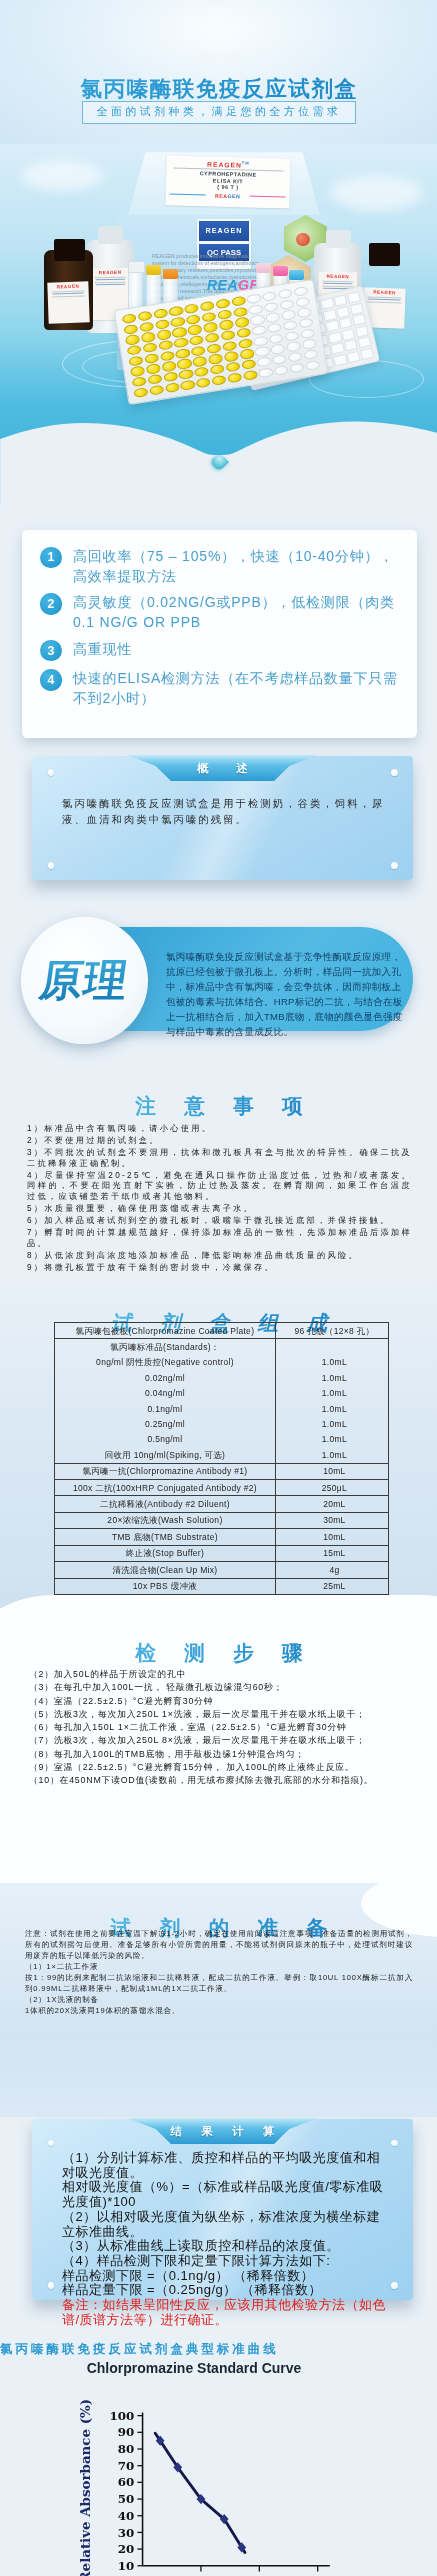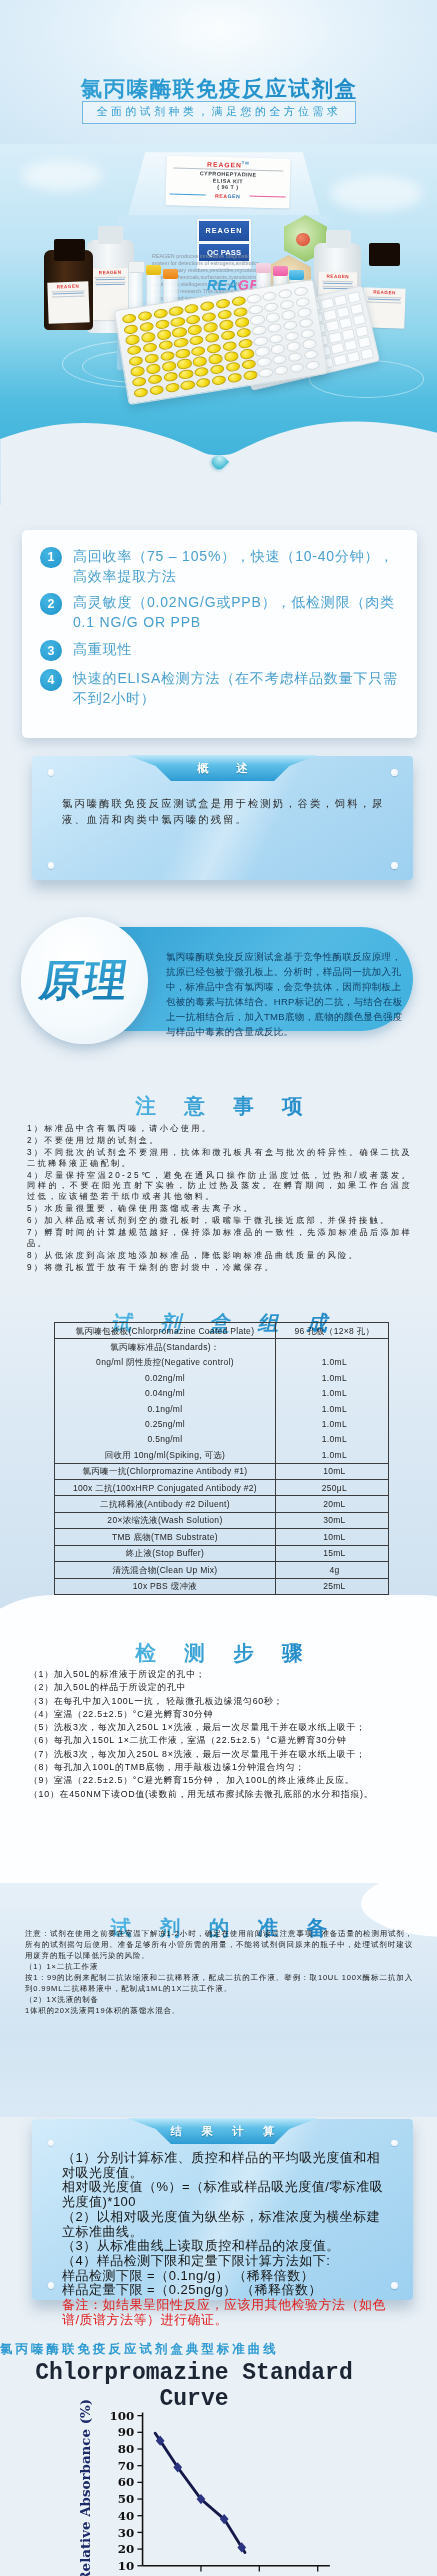--- a/index.html
+++ b/index.html
@@ -96,21 +96,21 @@
   .kit-table td{border:0.8px solid #3c3c3c;text-align:center;padding:1.5px 2.1px;line-height:12.4px;letter-spacing:0.3px;}
   .kit-table td.c2{width:103px;padding-left:7px;}
   .kit-table tr.nb td{border-top-style:none;border-bottom-style:none;}
   .steps-list{position:absolute;left:29px;top:1668px;width:392px;}
   .step-line{font-size:8.8px;line-height:13.3px;letter-spacing:0.8px;color:#141414;white-space:nowrap;}
   .prep-block{position:absolute;left:25px;top:1928px;width:388px;}
   .prep-line{font-size:7.5px;line-height:11px;letter-spacing:0.8px;color:#1a1a1a;margin:0;text-align:justify;}
 
   
   .curve-title{position:absolute;left:0;top:2331px;width:438px;text-align:left;font-size:12.4px;font-weight:bold;letter-spacing:3.1px;color:#2f9bd2;}
-  .chart-title{position:absolute;left:0;top:2360px;width:388px;text-align:center;font-family:Liberation Mono, monospace;font-size:23px;font-weight:bold;color:#1c2533;}
+  .chart-title{position:absolute;left:0;top:2360px;width:388px;text-align:center;font-family:Liberation Sans, sans-serif;font-size:14px;font-weight:bold;color:#1c2533;}
   .chart-svg{position:absolute;left:77px;top:2395px;}
 </style>
 </head>
 <body>
 
 <div class="page">
 
   <div class="bg-hero"></div>
   <div class="bg-photo"></div>
   <div class="bg-kit"></div>
@@ -504,21 +504,20 @@
         </tr>
         <tr>
           <td class="c1">10x PBS 缓冲液</td>
           <td class="c2">25mL</td>
         </tr>
       </tbody>
     </table>
 
   <h2 class="sec-title" style="top:1622px;">检 测 步 骤</h2>
   <div class="steps-list">
-      <div class="step-line">（1）加入50L的标准液于所设定的孔中；</div>
       <div class="step-line">（2）加入50L的样品于所设定的孔中</div>
       <div class="step-line">（3）在每孔中加入100L一抗， 轻敲微孔板边缘混匀60秒；</div>
       <div class="step-line">（4）室温（22.5±2.5）°C避光孵育30分钟</div>
       <div class="step-line">（5）洗板3次，每次加入250L 1×洗液，最后一次尽量甩干并在吸水纸上吸干；</div>
       <div class="step-line">（6）每孔加入150L 1×二抗工作液，室温（22.5±2.5）°C避光孵育30分钟</div>
       <div class="step-line">（7）洗板3次，每次加入250L 8×洗液，最后一次尽量甩干并在吸水纸上吸干；</div>
       <div class="step-line">（8）每孔加入100L的TMB底物，用手敲板边缘1分钟混合均匀；</div>
       <div class="step-line">（9）室温（22.5±2.5）°C避光孵育15分钟， 加入100L的终止液终止反应。</div>
       <div class="step-line">（10）在450NM下读OD值(读数前，用无绒布擦拭除去微孔底部的水分和指痕)。</div>
     </div>

